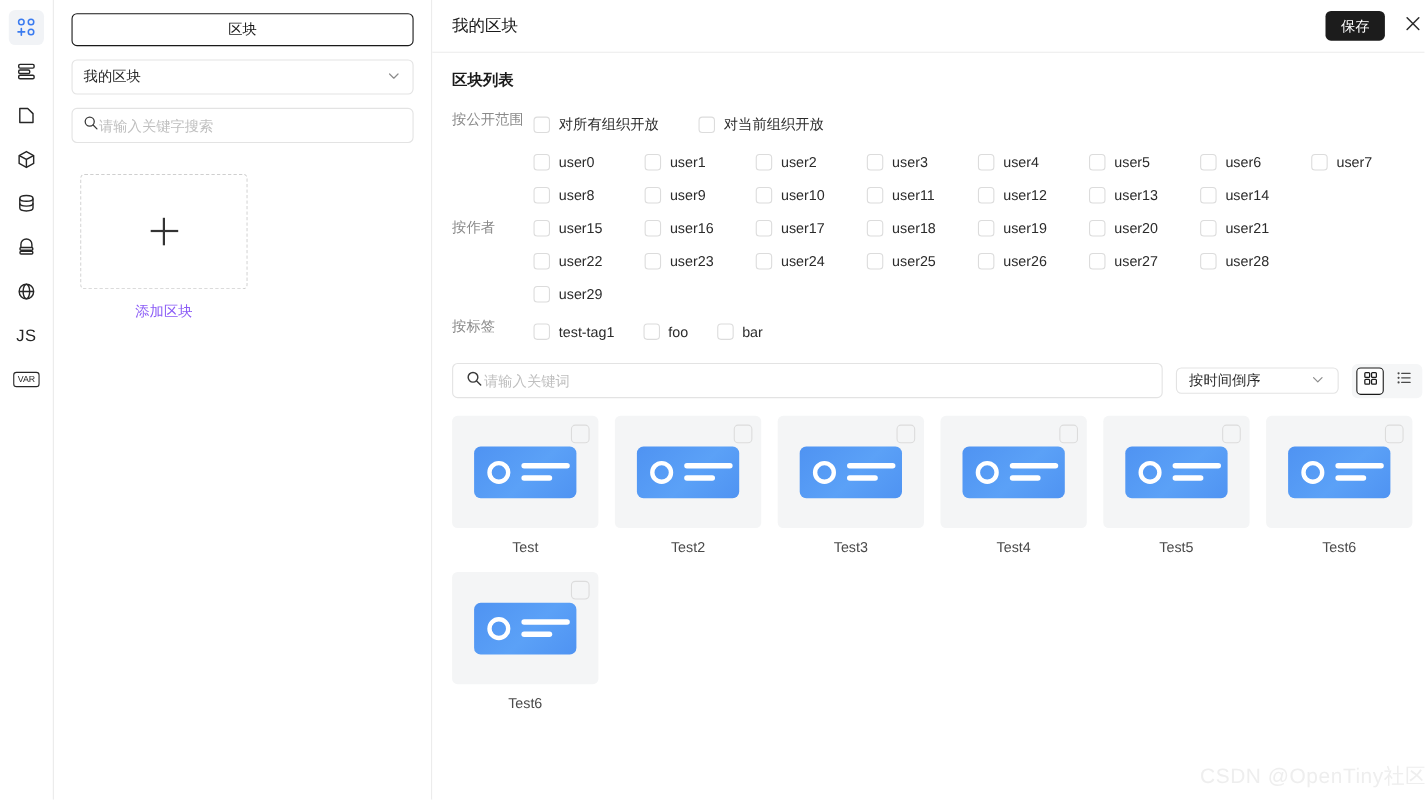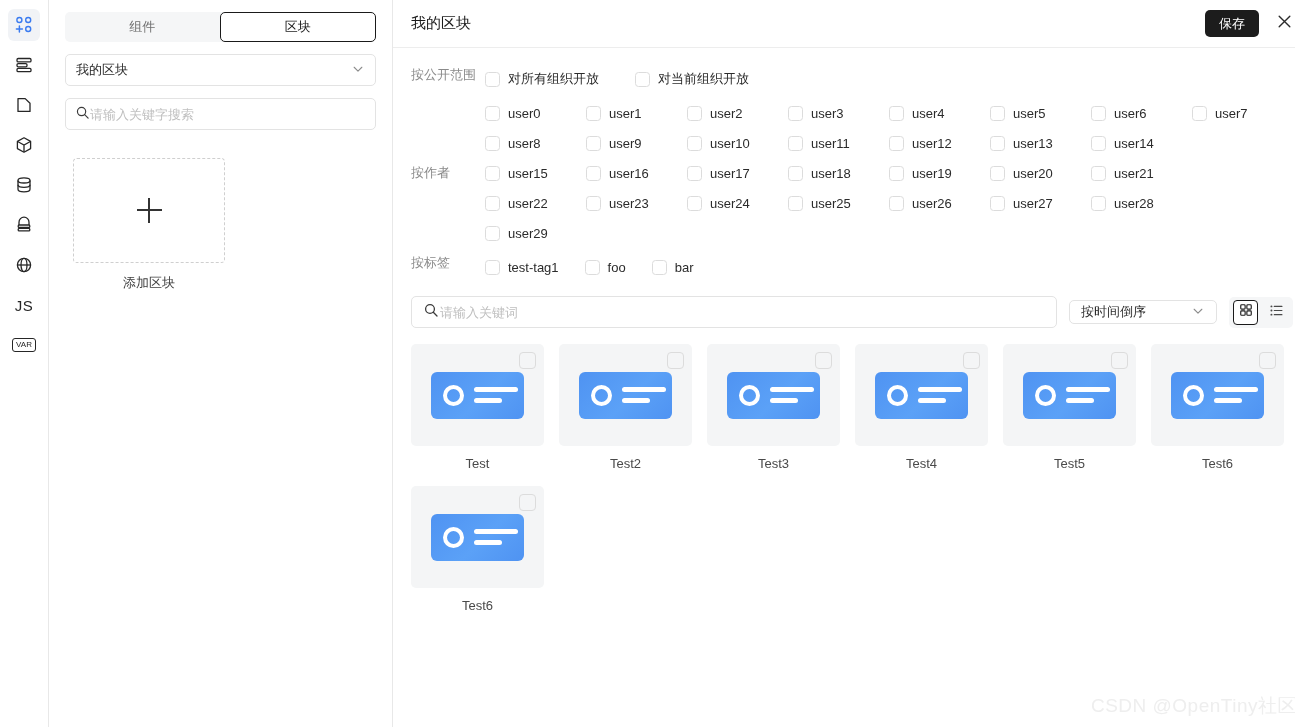--- a/index.html
+++ b/index.html
@@ -108,21 +108,21 @@
   .plus {
     position: relative; width: 25px; height: 25px;
   }
   .plus::before, .plus::after {
     content: ""; position: absolute; background: #333;
   }
   .plus::before { left: 0; top: 11px; width: 25px; height: 2.2px; }
   .plus::after  { top: 0; left: 11px; height: 25px; width: 2.2px; }
   .add-label {
     width: 152px; text-align: center;
-    margin-top: 11px; font-size: 13px; color: #404040;
+    margin-top: 11px; font-size: 13px; color: #8b5cf6;
   }
 
   
   .main {
     flex: 1; height: 727px; background: #ffffff;
     display: flex; flex-direction: column; position: relative;
   }
   .main-header {
     height: 48px; flex: 0 0 48px;
     display: flex; align-items: center;
@@ -313,21 +313,20 @@
     </div>
     <div class="rail-item">
       <span class="rail-var">VAR</span>
     </div>
   </div>
 
   <div class="matpanel">
 
     <div class="mat-body">
       <div class="seg">
-        <div class="seg-item">组件</div>
         <div class="seg-item active">区块</div>
       </div>
 
       <div class="select-box">
         <span>我的区块</span>
         <span class="caret">
           <svg width="14" height="14" viewBox="0 0 16 16" fill="none">
             <path d="M3.6 6l4.4 4.4L12.4 6" stroke="#8c8c8c" stroke-width="1.25" stroke-linecap="round" stroke-linejoin="round"></path>
           </svg>
         </span>
@@ -361,20 +360,21 @@
           <span>
             <svg width="17" height="17" viewBox="0 0 16 16" fill="none">
               <path d="M3 3l10 10M13 3L3 13" stroke="#2b2b2b" stroke-width="1.3" stroke-linecap="round"></path>
             </svg>
           </span>
         </div>
       </div>
     </div>
 
     <div class="main-body">
+      <div class="section-title">区块列表</div>
 
       <div class="filter-row">
         <div class="filter-label">按公开范围</div>
         <div class="filter-opts">
           <div class="opt-line">
             <label class="opt opt-scope">
               <span class="cbx"></span>
               <span class="opt-text">对所有组织开放</span>
             </label>
             <label class="opt opt-scope">

